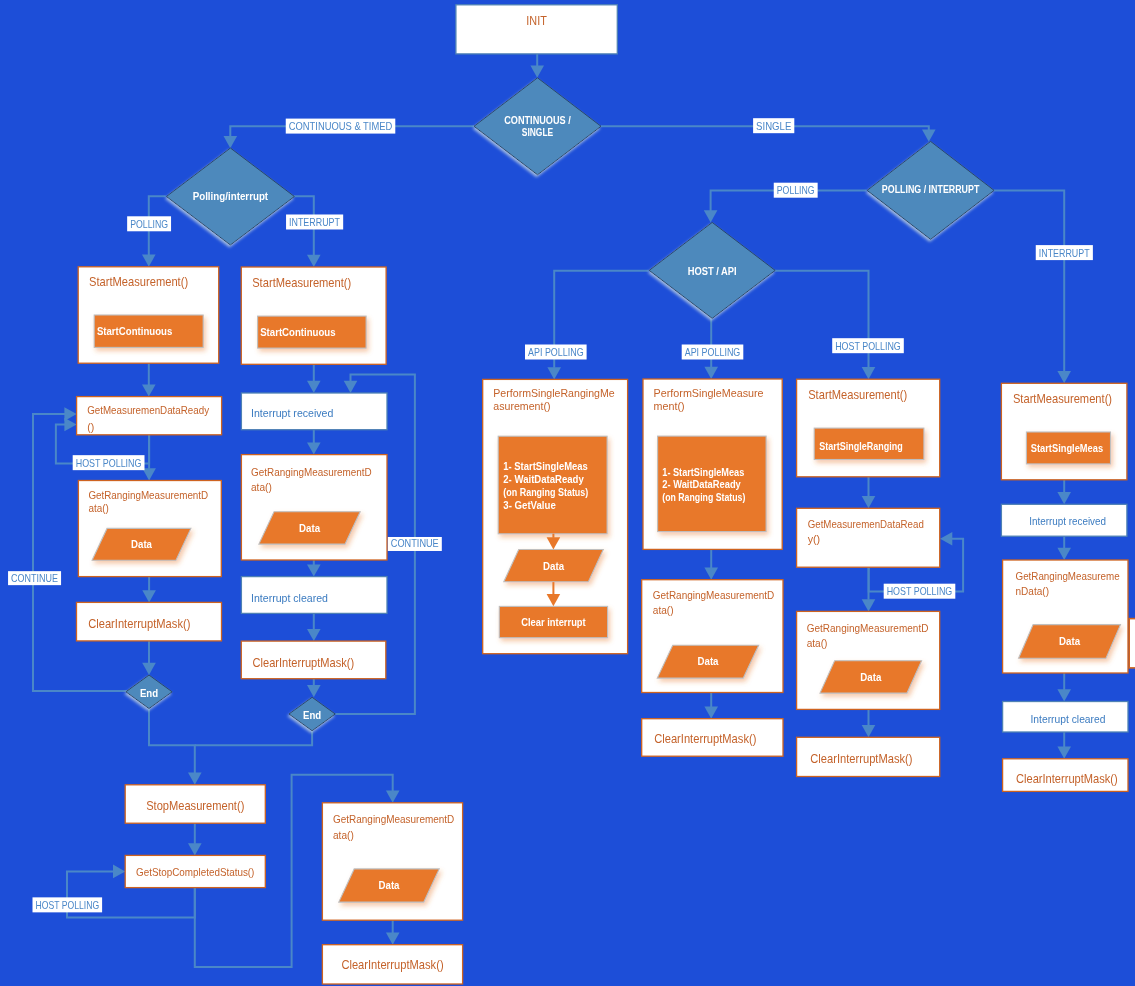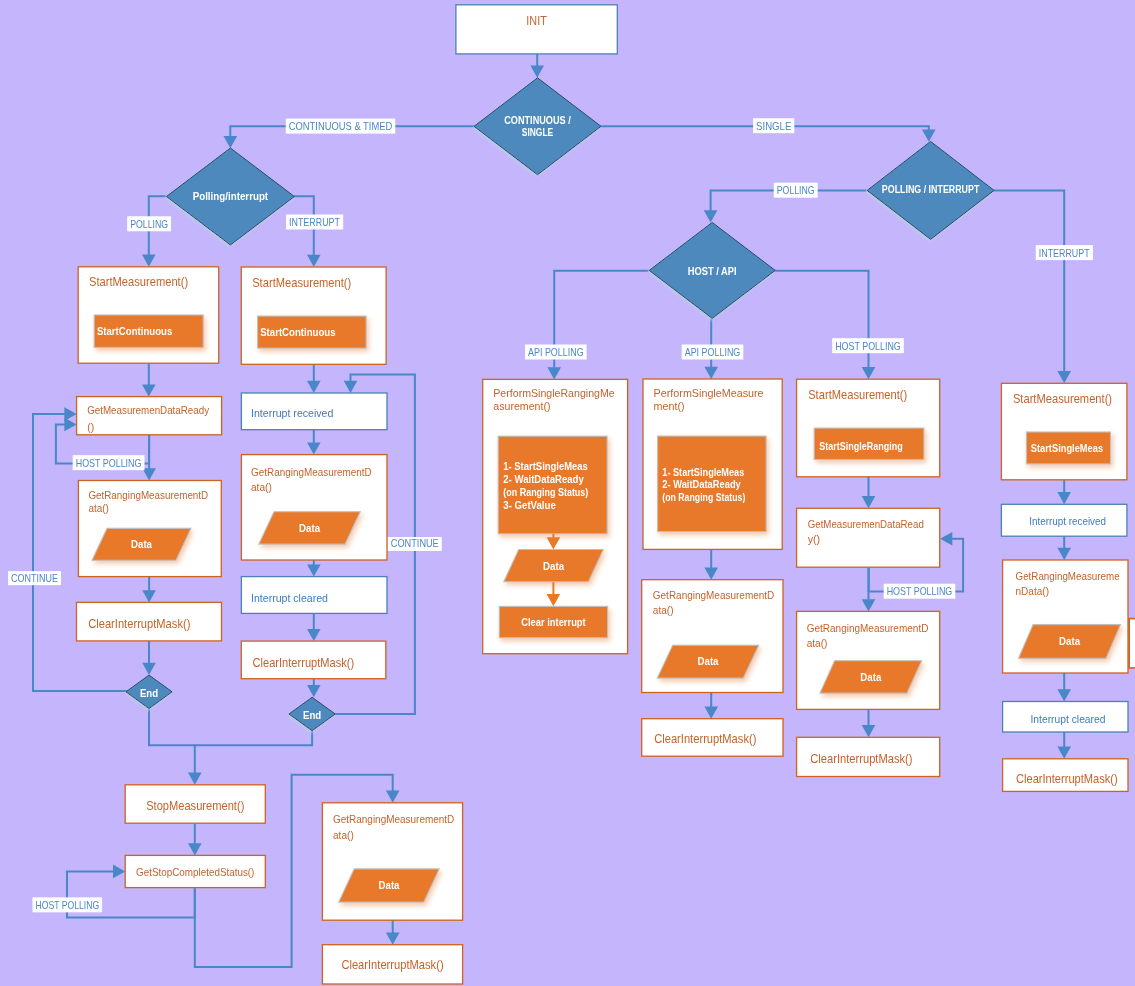--- a/index.html
+++ b/index.html
@@ -1,19 +1,19 @@
 <!DOCTYPE html>
 <html><head>
 <meta charset="utf-8">
 <title>Ranging Measurement Flowchart</title>
 <style>
   html,body{margin:0;padding:0;background:#ffffff;}
   body{width:1135px;height:986px;overflow:hidden;
        font-family:"Liberation Sans",sans-serif;}
-  #chart{position:relative;width:1135px;height:986px;background:#c4b5fd;}
+  #chart{position:relative;width:1135px;height:986px;background:#1d4ed8;}
   #chart svg{position:absolute;left:0;top:0;width:1135px;height:986px;display:block;}
   svg text{white-space:pre;}
   .sr{position:absolute;left:0;top:0;width:1px;height:1px;overflow:hidden;
       clip:rect(0 0 0 0);white-space:nowrap;}
 </style>
 </head>
 <body>
 
 <div id="chart">
   <svg id="svg" viewBox="0 0 1135 986" width="1135" height="986" xmlns="http://www.w3.org/2000/svg">

